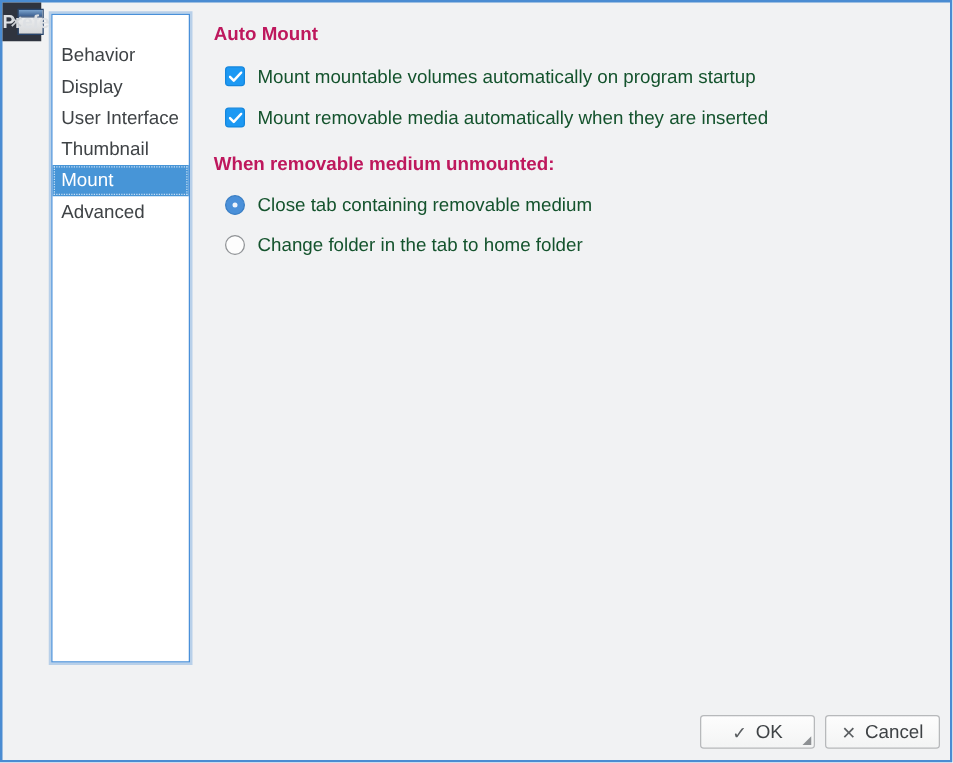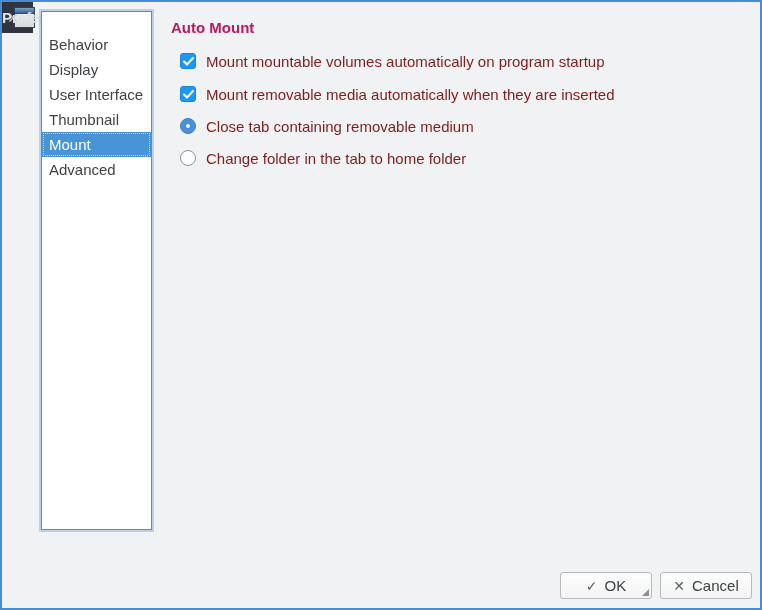--- a/index.html
+++ b/index.html
@@ -78,21 +78,21 @@
     line-height: 18px; margin-left: 2px;
   }
   .section-heading.second { margin-top: 20px; }
 
   .opt-row {
     display: flex; align-items: center; gap: 10px;
     margin-left: 11px; height: 18px;
   }
   .check-row { margin-top: 15px; }
   .radio-row { margin-top: 14px; }
-  .opt-label { font-size: 15px; color: #7f1d1d; white-space: nowrap; }
+  .opt-label { font-size: 15px; color: #14532d; white-space: nowrap; }
 
   .checkbox {
     width: 16px; height: 16px; flex: 0 0 16px;
     background: #1d99f3;
     border: 1px solid #1486dd;
     border-radius: 3px;
     display: flex; align-items: center; justify-content: center;
   }
   .radio {
     width: 16px; height: 16px; flex: 0 0 16px;
@@ -180,20 +180,21 @@
       <div class="opt-row check-row">
         <span class="checkbox">
           <svg width="11" height="9" viewBox="0 0 11 9">
             <polyline points="1,4.5 4,7.5 10,1" fill="none" stroke="#ffffff" stroke-width="2" stroke-linecap="round" stroke-linejoin="round"></polyline>
           </svg>
         </span>
         <span class="opt-label">Mount removable media automatically when they are inserted</span>
       </div>
 
 
+      <div class="section-heading second">When removable medium unmounted:</div>
 
       <div class="opt-row radio-row">
         <span class="radio on"></span>
         <span class="opt-label">Close tab containing removable medium</span>
       </div>
 
       <div class="opt-row radio-row">
         <span class="radio off"></span>
         <span class="opt-label">Change folder in the tab to home folder</span>
       </div>

